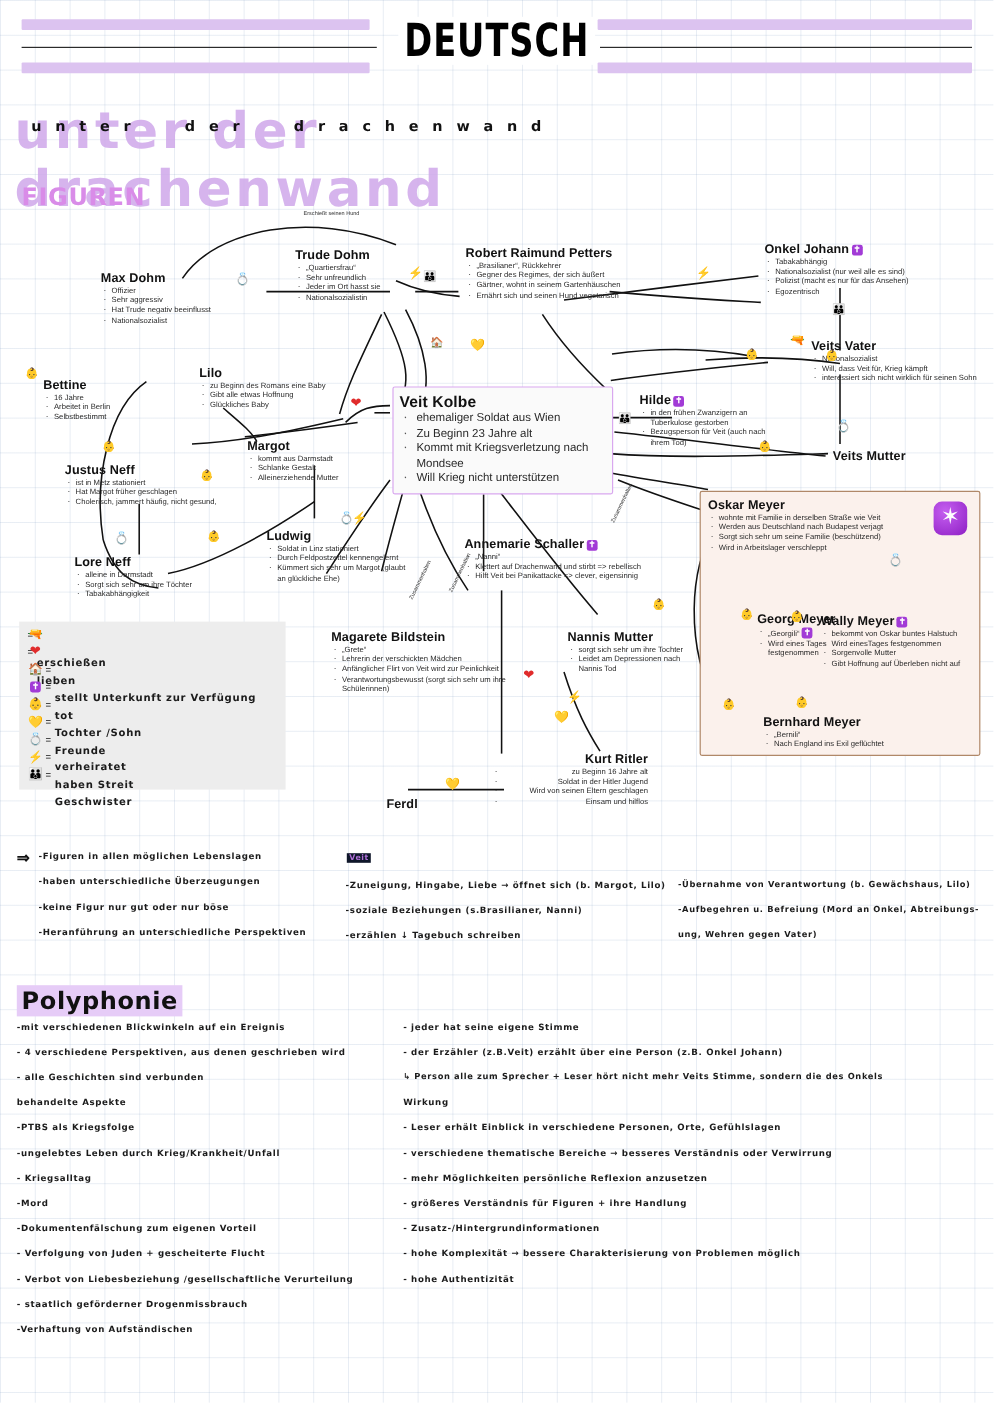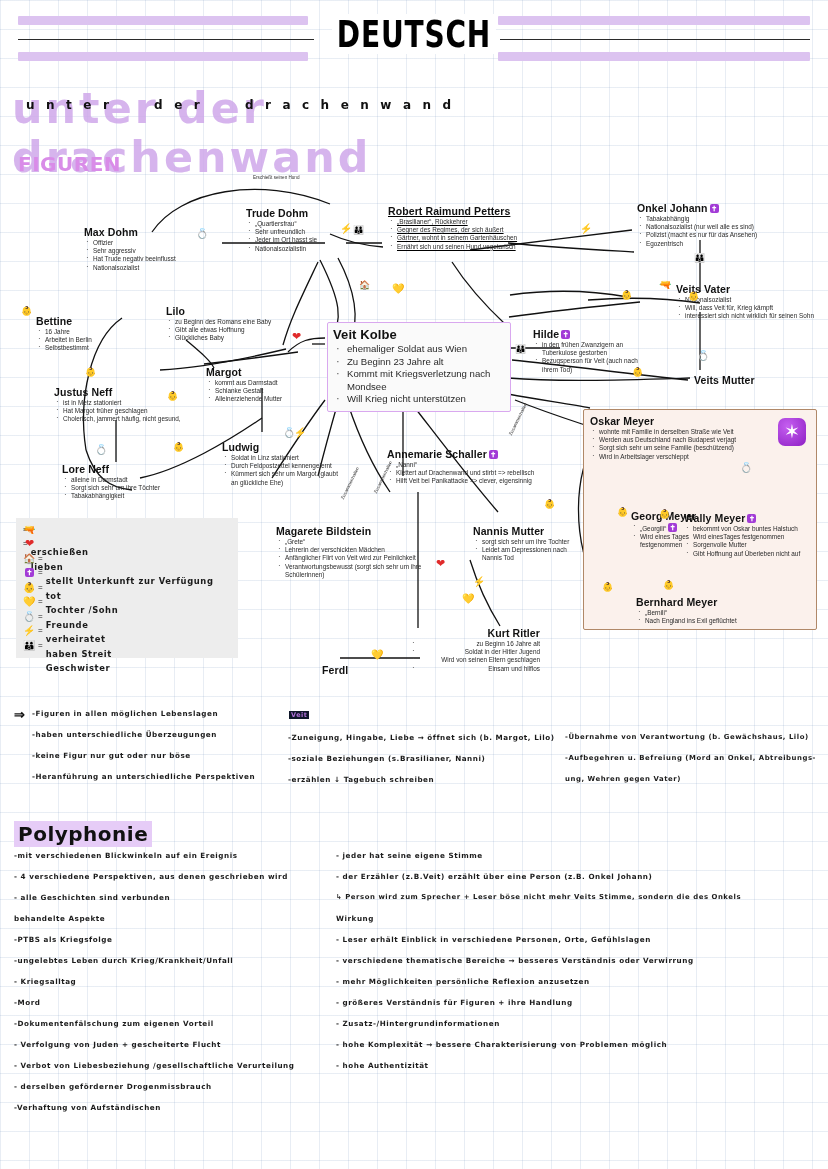--- a/index.html
+++ b/index.html
@@ -223,21 +223,21 @@
   <div class="card" style="left:246px;top:207px;width:130px;">
     <div class="nm">Trude Dohm</div>
     <ul>
       <li>„Quartiersfrau“</li>
       <li>Sehr unfreundlich</li>
       <li>Jeder im Ort hasst sie</li>
       <li>Nationalsozialistin</li>
     </ul>
   </div>
 
-  <div class="card" style="left:388px;top:205px;width:195px;text-decoration:underline;">
+  <div class="card" style="left:388px;top:205px;width:195px;">
     <div class="nm">Robert Raimund Petters</div>
     <ul>
       <li>„Brasilianer“, Rückkehrer</li>
       <li>Gegner des Regimes, der sich äußert</li>
       <li>Gärtner, wohnt in seinem Gartenhäuschen</li>
       <li>Ernährt sich und seinen Hund vegetarisch</li>
     </ul>
   </div>
 
   <div class="card" style="left:637px;top:202px;width:185px;">
@@ -531,28 +531,28 @@
     <div class="hw">- 4 verschiedene Perspektiven, aus denen geschrieben wird</div>
     <div class="hw">- alle Geschichten sind verbunden</div>
     <div class="hw">behandelte Aspekte</div>
     <div class="hw">-PTBS als Kriegsfolge</div>
     <div class="hw">-ungelebtes Leben durch Krieg/Krankheit/Unfall</div>
     <div class="hw">- Kriegsalltag</div>
     <div class="hw">-Mord</div>
     <div class="hw">-Dokumentenfälschung  zum eigenen Vorteil</div>
     <div class="hw">- Verfolgung von Juden + gescheiterte Flucht</div>
     <div class="hw">- Verbot von Liebesbeziehung /gesellschaftliche Verurteilung</div>
-    <div class="hw">- derselben geförderner Drogenmissbrauch</div>
+    <div class="hw">- staatlich geförderner Drogenmissbrauch</div>
     <div class="hw">-Verhaftung von Aufständischen</div>
   </div>
 
   <div class="note-col" style="left:336px;top:845px;">
     <div class="hw">- jeder hat seine eigene Stimme</div>
     <div class="hw">- der Erzähler (z.B.Veit) erzählt über eine Person (z.B. Onkel Johann)</div>
-    <div class="hw small">  ↳ Person wird zum Sprecher + Leser böse nicht mehr Veits Stimme, sondern die des Onkels</div>
+    <div class="hw small">  ↳ Person alle zum Sprecher + Leser hört nicht mehr Veits Stimme, sondern die des Onkels</div>
     <div class="hw">Wirkung</div>
     <div class="hw">- Leser erhält Einblick in verschiedene Personen, Orte, Gefühlslagen</div>
     <div class="hw">- verschiedene thematische Bereiche → besseres Verständnis oder Verwirrung</div>
     <div class="hw">- mehr Möglichkeiten persönliche Reflexion anzusetzen</div>
     <div class="hw">- größeres Verständnis für Figuren + ihre Handlung</div>
     <div class="hw">- Zusatz-/Hintergrundinformationen</div>
     <div class="hw">- hohe Komplexität → bessere Charakterisierung von Problemen möglich</div>
     <div class="hw">- hohe Authentizität</div>
   </div>
 

